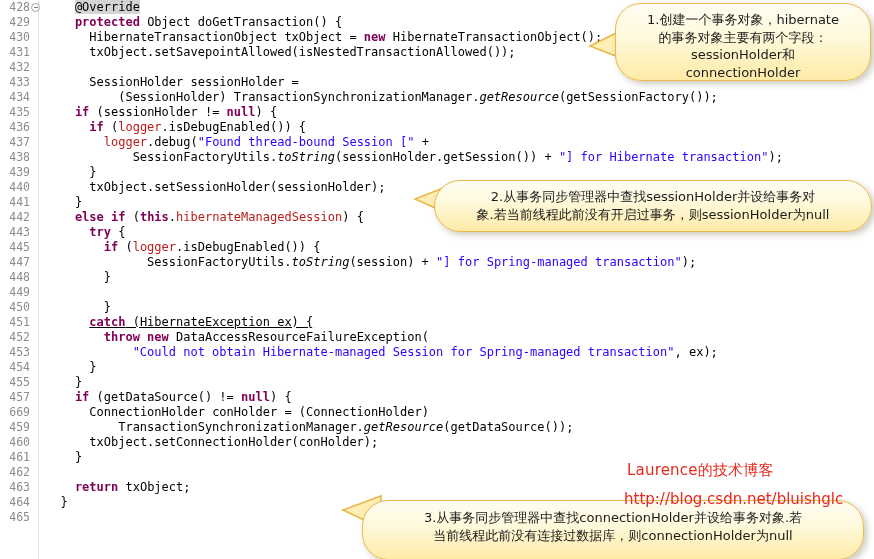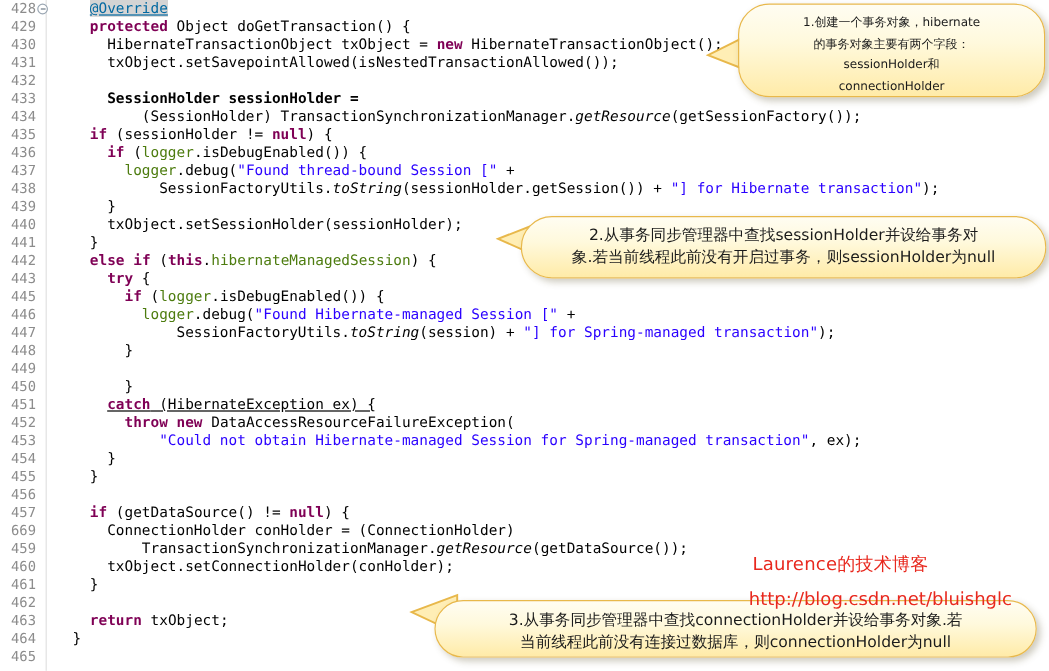--- a/index.html
+++ b/index.html
@@ -67,23 +67,23 @@
     background: #6e7b88;
   }
   .code {
     position: absolute;
     left: 46px; top: 0;
     color: #000000;
   }
   
   .kw   { color: #7f0055; font-weight: bold; }
   .str  { color: #2a00ff; }
-  .ann  { color: #0369a1; text-decoration: underline; }
+  .ann  { color: #000000; }
   .mth  { color: #000000; font-style: italic; }
-  .fld  { color: #4d7c0f; }
+  .fld  { color: #b91c1c; }
   .hl   { background: #d4d4d4; }
 
   
   .callout {
     position: absolute;
     box-sizing: border-box;
     background: linear-gradient(180deg, #fffdf2 0%, #fff9dc 42%, #ffeba8 100%);
     border: 1.6px solid #e8b84b;
     border-radius: 26px;
     box-shadow: 3px 3px 6px rgba(90,80,40,0.30);
@@ -118,75 +118,73 @@
 <body>
 
 <div id="editor">
   <div class="gutter-rule"></div>
   <div class="code-area">
       <div class="line" style="top: 0px;"><span class="ln">428</span><span class="fold"></span><span class="code" style="padding-left: 28.88px;"><span class="ann hl">@Override</span></span></div>
       <div class="line" style="top: 0px;"><span class="ln">429</span><span class="code" style="padding-left: 28.88px;"><span class="kw">protected</span><span> Object doGetTransaction() {</span></span></div>
       <div class="line" style="top: 0px;"><span class="ln">430</span><span class="code" style="padding-left: 43.32px;"><span>HibernateTransactionObject txObject = </span><span class="kw">new</span><span> HibernateTransactionObject();</span></span></div>
       <div class="line" style="top: 0px;"><span class="ln">431</span><span class="code" style="padding-left: 43.32px;"><span>txObject.setSavepointAllowed(isNestedTransactionAllowed());</span></span></div>
       <div class="line" style="top: 0px;"><span class="ln">432</span><span class="code" style="padding-left: 0px;"><span></span></span></div>
-      <div class="line" style="top: 0px;"><span class="ln">433</span><span class="code" style="padding-left: 43.32px; font-weight: bold;"><span>SessionHolder sessionHolder =</span></span></div>
+      <div class="line" style="top: 0px;"><span class="ln">433</span><span class="code" style="padding-left: 43.32px;"><span>SessionHolder sessionHolder =</span></span></div>
       <div class="line" style="top: 0px;"><span class="ln">434</span><span class="code" style="padding-left: 72.2px;"><span>(SessionHolder) TransactionSynchronizationManager.</span><span class="mth">getResource</span><span>(getSessionFactory());</span></span></div>
       <div class="line" style="top: 0px;"><span class="ln">435</span><span class="code" style="padding-left: 28.88px;"><span class="kw">if</span><span> (sessionHolder != </span><span class="kw">null</span><span>) {</span></span></div>
       <div class="line" style="top: 0px;"><span class="ln">436</span><span class="code" style="padding-left: 43.32px;"><span class="kw">if</span><span> (</span><span class="fld">logger</span><span>.isDebugEnabled()) {</span></span></div>
       <div class="line" style="top: 0px;"><span class="ln">437</span><span class="code" style="padding-left: 57.76px;"><span class="fld">logger</span><span>.debug(</span><span class="str">"Found thread-bound Session ["</span><span> +</span></span></div>
       <div class="line" style="top: 0px;"><span class="ln">438</span><span class="code" style="padding-left: 86.64px;"><span>SessionFactoryUtils.</span><span class="mth">toString</span><span>(sessionHolder.getSession()) + </span><span class="str">"] for Hibernate transaction"</span><span>);</span></span></div>
       <div class="line" style="top: 0px;"><span class="ln">439</span><span class="code" style="padding-left: 43.32px;"><span>}</span></span></div>
       <div class="line" style="top: 0px;"><span class="ln">440</span><span class="code" style="padding-left: 43.32px;"><span>txObject.setSessionHolder(sessionHolder);</span></span></div>
       <div class="line" style="top: 0px;"><span class="ln">441</span><span class="code" style="padding-left: 28.88px;"><span>}</span></span></div>
       <div class="line" style="top: 0px;"><span class="ln">442</span><span class="code" style="padding-left: 28.88px;"><span class="kw">else</span><span> </span><span class="kw">if</span><span> (</span><span class="kw">this</span><span>.</span><span class="fld">hibernateManagedSession</span><span>) {</span></span></div>
       <div class="line" style="top: 0px;"><span class="ln">443</span><span class="code" style="padding-left: 43.32px;"><span class="kw">try</span><span> {</span></span></div>
       <div class="line" style="top: 0px;"><span class="ln">445</span><span class="code" style="padding-left: 57.76px;"><span class="kw">if</span><span> (</span><span class="fld">logger</span><span>.isDebugEnabled()) {</span></span></div>
-      <div class="line" style="top: 0px;"><span class="ln">446</span><span class="code" style="padding-left: 72.2px;"><span class="fld">logger</span><span>.debug(</span><span class="str">"Found Hibernate-managed Session ["</span><span> +</span></span></div>
       <div class="line" style="top: 0px;"><span class="ln">447</span><span class="code" style="padding-left: 101.08px;"><span>SessionFactoryUtils.</span><span class="mth">toString</span><span>(session) + </span><span class="str">"] for Spring-managed transaction"</span><span>);</span></span></div>
       <div class="line" style="top: 0px;"><span class="ln">448</span><span class="code" style="padding-left: 57.76px;"><span>}</span></span></div>
       <div class="line" style="top: 0px;"><span class="ln">449</span></div>
       <div class="line" style="top: 0px;"><span class="ln">450</span><span class="code" style="padding-left: 57.76px;"><span>}</span></span></div>
       <div class="line" style="top: 0px;"><span class="ln">451</span><span class="code" style="padding-left: 43.32px; text-decoration: underline;"><span class="kw">catch</span><span> (HibernateException ex) {</span></span></div>
       <div class="line" style="top: 0px;"><span class="ln">452</span><span class="code" style="padding-left: 57.76px;"><span class="kw">throw</span><span> </span><span class="kw">new</span><span> DataAccessResourceFailureException(</span></span></div>
       <div class="line" style="top: 0px;"><span class="ln">453</span><span class="code" style="padding-left: 86.64px;"><span class="str">"Could not obtain Hibernate-managed Session for Spring-managed transaction"</span><span>, ex);</span></span></div>
       <div class="line" style="top: 0px;"><span class="ln">454</span><span class="code" style="padding-left: 43.32px;"><span>}</span></span></div>
       <div class="line" style="top: 0px; padding-left: 19px;"><span class="ln">455</span><span class="code" style="padding-left: 28.88px;"><span>}</span></span></div>
-      <div class="line" style="top: 0px;"><span class="ln">456</span><span class="code" style="padding-left: 0px;"><span></span></span></div>
       <div class="line" style="top: 0px;"><span class="ln">457</span><span class="code" style="padding-left: 28.88px;"><span class="kw">if</span><span> (getDataSource() != </span><span class="kw">null</span><span>) {</span></span></div>
       <div class="line" style="top: 0px;"><span class="ln">669</span><span class="code" style="padding-left: 43.32px;"><span>ConnectionHolder conHolder = (ConnectionHolder)</span></span></div>
       <div class="line" style="top: 0px;"><span class="ln">459</span><span class="code" style="padding-left: 72.2px;"><span>TransactionSynchronizationManager.</span><span class="mth">getResource</span><span>(getDataSource());</span></span></div>
       <div class="line" style="top: 0px;"><span class="ln">460</span><span class="code" style="padding-left: 43.32px;"><span>txObject.setConnectionHolder(conHolder);</span></span></div>
       <div class="line" style="top: 0px;"><span class="ln">461</span><span class="code" style="padding-left: 28.88px;"><span>}</span></span></div>
       <div class="line" style="top: 0px;"><span class="ln">462</span><span class="code" style="padding-left: 0px;"><span></span></span></div>
       <div class="line" style="top: 0px;"><span class="ln">463</span><span class="code" style="padding-left: 28.88px;"><span class="kw">return</span><span> txObject;</span></span></div>
       <div class="line" style="top: 0px;"><span class="ln">464</span><span class="code" style="padding-left: 14.44px;"><span>}</span></span></div>
       <div class="line" style="top: 0px;"><span class="ln">465</span><span class="code" style="padding-left: 0px;"><span></span></span></div>
     </div>
 </div>
 
 <svg class="tail" style="left:588px; top:26px; width:40px; height:40px;" viewBox="0 0 40 40">
   <polygon points="38,2 38,34 2,20" fill="#ffeeb5" stroke="#e8b84b" stroke-width="1.6"></polygon>
 </svg>
-<div class="callout" style="left:615px; top:3px; width:256px; height:78px; padding-top:7px; font-size:10px; line-height:17.5px;">
+<div class="callout" style="left:615px; top:3px; width:256px; height:78px; padding-top:7px; font-size:13px; line-height:17.5px;">
   <span class="callout-text">1.创建一个事务对象，hibernate
 的事务对象主要有两个字段：
 sessionHolder和
 connectionHolder</span>
 </div>
 
 <svg class="tail" style="left:413px; top:183px; width:40px; height:40px;" viewBox="0 0 40 40">
   <polygon points="38,2 38,32 2,16" fill="#ffeeb5" stroke="#e8b84b" stroke-width="1.6"></polygon>
 </svg>
 <div class="callout" style="left:434px; top:180px; width:438px; height:52px; padding-top:7px; font-size:13px; line-height:18px;">
   <span class="callout-text">2.从事务同步管理器中查找sessionHolder并设给事务对
 象.若当前线程此前没有开启过事务，则sessionHolder为null</span>
 </div>
 
 <svg class="tail" style="left:341px; top:492px; width:42px; height:44px;" viewBox="0 0 42 44">
   <polygon points="40,4 40,36 2,18" fill="#ffeeb5" stroke="#e8b84b" stroke-width="1.6"></polygon>
 </svg>
-<div class="callout" style="left:362px; top:500px; width:502px; height:48px; padding-top:8px; font-size:13px; line-height:18px;">
+<div class="callout" style="left:362px; top:500px; width:502px; height:60px; padding-top:8px; font-size:13px; line-height:18px;">
   <span class="callout-text">3.从事务同步管理器中查找connectionHolder并设给事务对象.若
 当前线程此前没有连接过数据库，则connectionHolder为null</span>
 </div>
 
 <div class="wm wm-title" style="left:627px; top:461px;">Laurence的技术博客</div>
 <div class="wm wm-url" style="left:624px; top:490px;">http://blog.csdn.net/bluishglc</div>
 
 </body></html>

